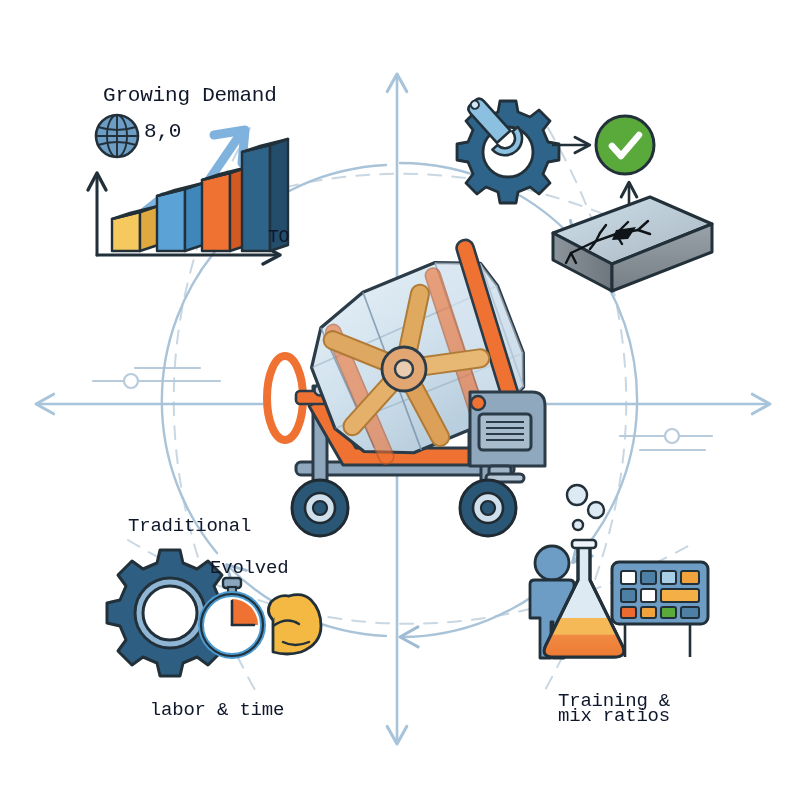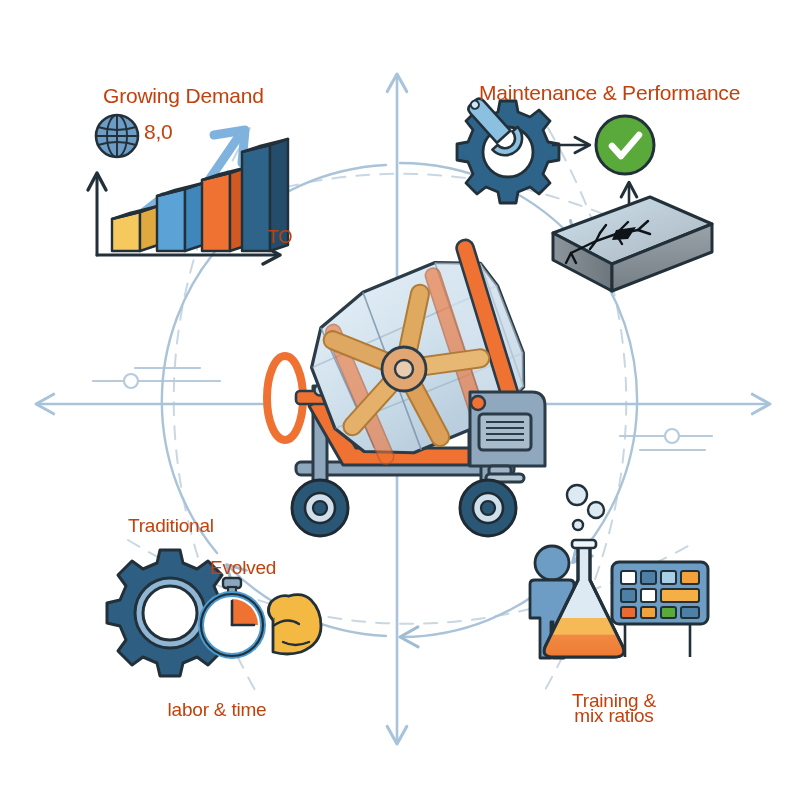--- a/index.html
+++ b/index.html
@@ -20,22 +20,22 @@
   }
   #scene {
     position: absolute;
     left: 0;
     top: 0;
     width: 800px;
     height: 800px;
   }
   .lbl {
     position: absolute;
-    color: #c2410c;
-    font-family: Liberation Sans, sans-serif;
+    color: #0f172a;
+    font-family: Liberation Mono, monospace;
     white-space: pre;
     line-height: 1.18;
     letter-spacing: -0.2px;
   }
   .lbl-heading {
     font-size: 21px;
   }
   .lbl-mid {
     font-size: 19px;
   }
@@ -368,21 +368,20 @@
     </g>
 
   </svg>
 
   <div class="lbl lbl-heading" style="left:103px; top:84px;">Growing Demand</div>
 
   <div class="lbl lbl-heading" style="left:144px; top:120px;">8,0</div>
 
   <div class="lbl lbl-small" style="left:268px; top:227px;">TO</div>
 
-  <div class="lbl lbl-heading" style="left:479px; top:81px;">Maintenance &amp; Performance</div>
 
   <div class="lbl lbl-mid" style="left:128px; top:515px;">Traditional</div>
 
   <div class="lbl lbl-mid" style="left:210px; top:557px;text-align:right;">Evolved</div>
 
 
   <div class="lbl lbl-mid lbl-center" style="left:217px; top:699px;">labor &amp; time</div>
 
   <div class="lbl lbl-mid lbl-center" style="left:614px; top:690px;">Training &amp;</div>
 

